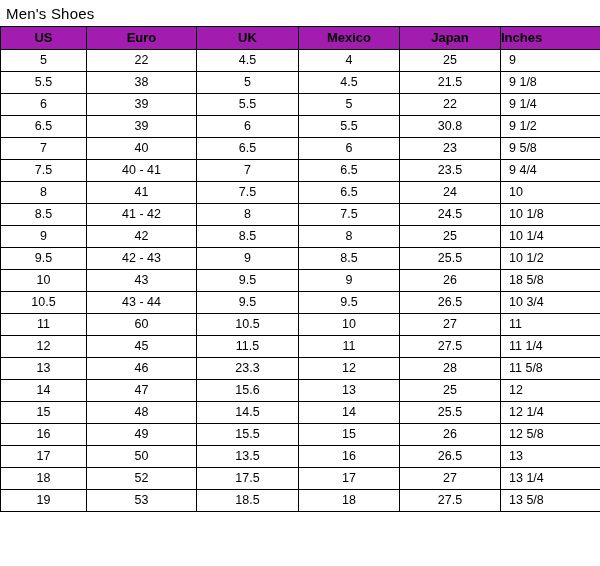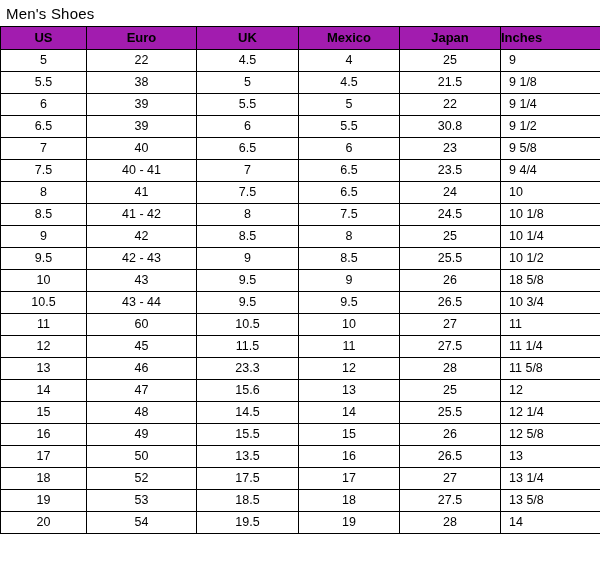--- a/index.html
+++ b/index.html
@@ -255,24 +255,16 @@
           <td class="col-inches">13 1/4</td>
         </tr>
         <tr>
           <td>19</td>
           <td>53</td>
           <td>18.5</td>
           <td>18</td>
           <td>27.5</td>
           <td class="col-inches">13 5/8</td>
         </tr>
-        <tr>
-          <td>20</td>
-          <td>54</td>
-          <td>19.5</td>
-          <td>19</td>
-          <td>28</td>
-          <td class="col-inches">14</td>
-        </tr>
       </tbody>
   </table>
 
 </div>
 
 </body></html>

